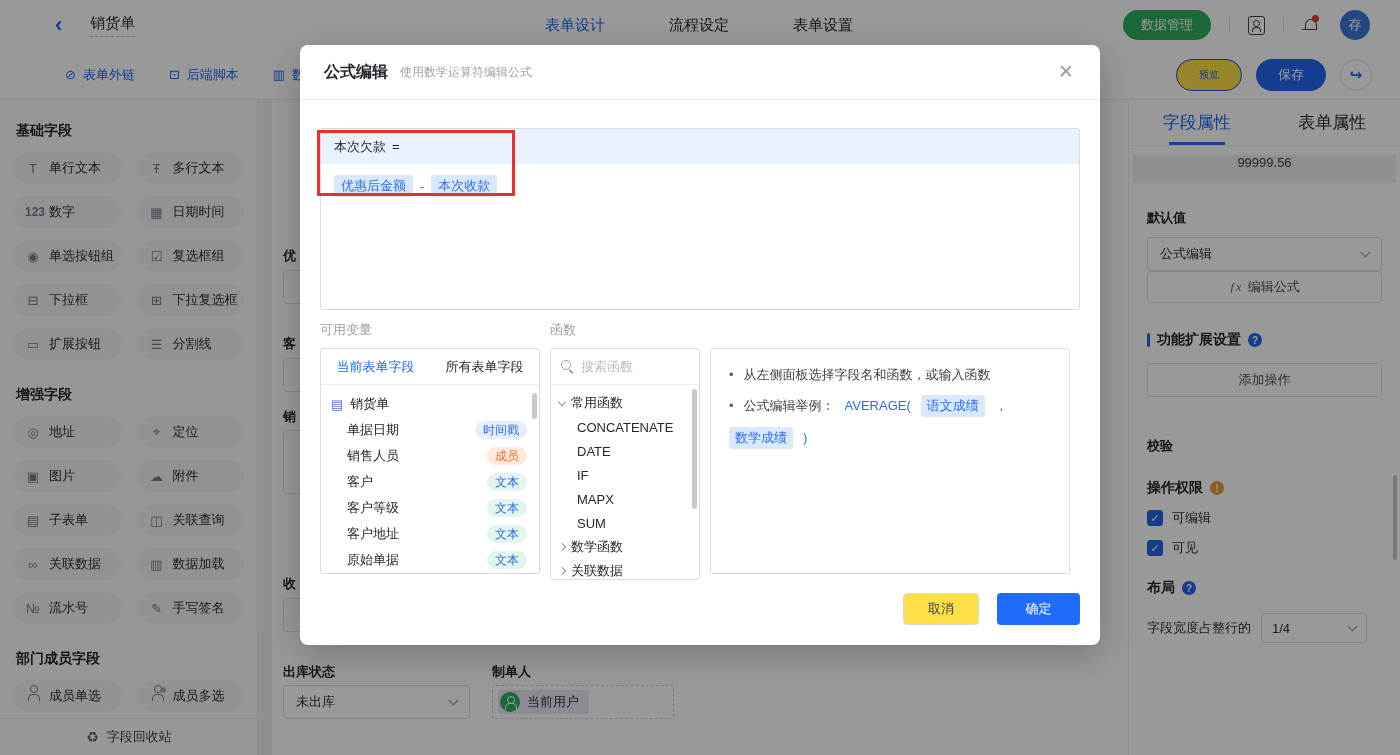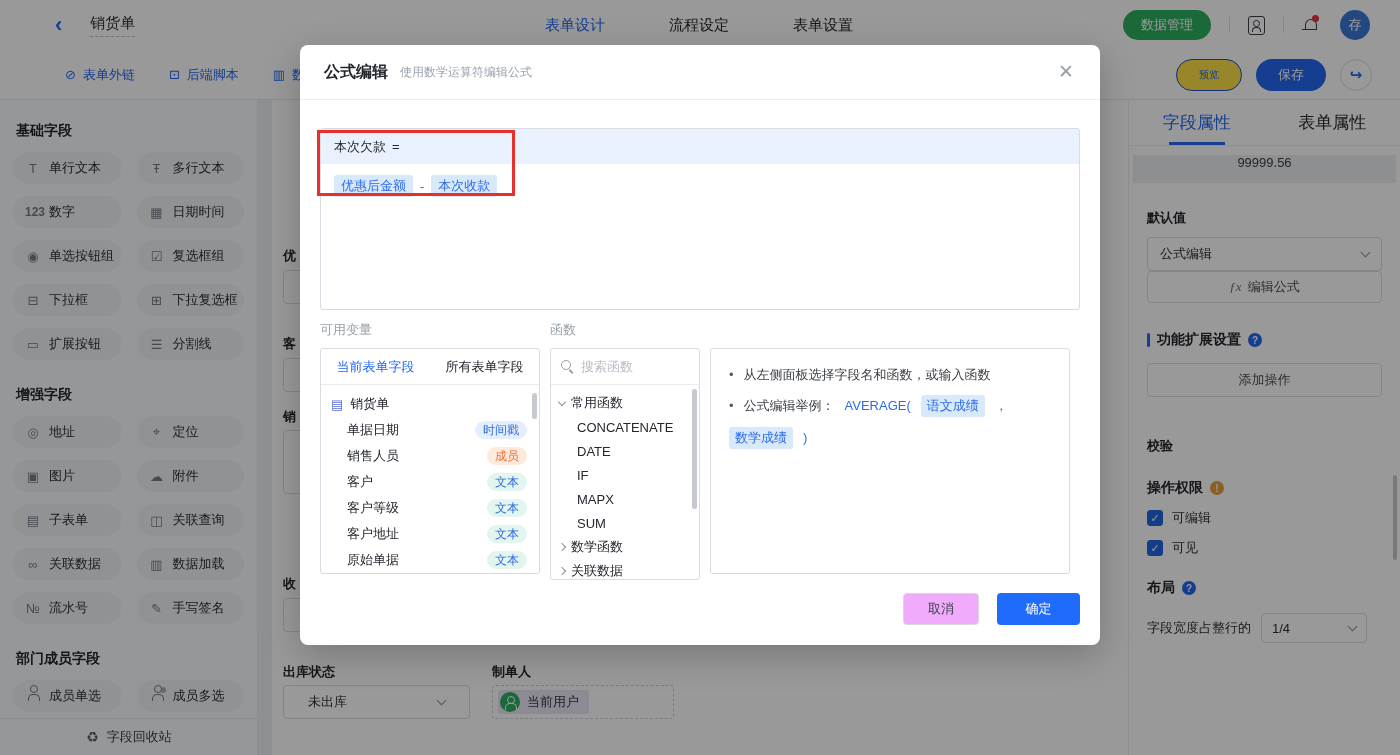--- a/index.html
+++ b/index.html
@@ -51,21 +51,21 @@
   .cut-pill { height:10px; border-radius:10px 10px 0 0; background:#f1f3f6; }
   .recycle-bar { position:absolute; left:0; bottom:0; width:258px; height:37px; background:#fbfcfd; border-top:1px solid #e8eaee; display:flex; align-items:center; justify-content:center; gap:8px; font-size:13px; color:#3c4046; cursor:pointer; }
   .recycle-icon { font-size:14px; color:#565c64; }
 
   
   .canvas { position:absolute; left:258px; top:100px; width:870px; height:655px; background:#eef0f3; }
   .form-card { position:absolute; left:14px; top:0; right:0; bottom:0; background:#fff; }
   .frag-label { position:absolute; font-size:13px; font-weight:bold; color:#23272d; }
   .frag-box { position:absolute; width:120px; height:34px; border:1px solid #dcdfe4; border-radius:4px; background:#fff; }
   .bot-label { position:absolute; font-size:13px; font-weight:bold; color:#23272d; }
-  .select-box { position:absolute; height:34px; border:1px solid #d9dce1; border-radius:4px; background:#fff; display:flex; align-items:center; justify-content:space-between; padding:0 24px; font-size:13px; color:#2b3036; cursor:pointer; }
+  .select-box { position:absolute; height:34px; border:1px solid #d9dce1; border-radius:4px; background:#fff; display:flex; align-items:center; justify-content:space-between; padding:0 12px; font-size:13px; color:#2b3036; cursor:pointer; }
   .chev { width:7px; height:7px; border-right:1.5px solid #8a929c; border-bottom:1.5px solid #8a929c; transform:rotate(45deg); margin-top:-3px; flex:none; }
   .dashed-box { position:absolute; height:34px; border:1px dashed #ccd0d8; border-radius:4px; background:#fff; display:flex; align-items:center; padding-left:5px; }
   .user-chip { display:flex; align-items:center; gap:7px; background:#eae7f6; border-radius:3px; padding:2px 10px 2px 2px; }
   .user-avatar { width:20px; height:20px; border-radius:50%; background:#2eaf5e; position:relative; flex:none; }
   .user-avatar::before { content:""; position:absolute; left:7px; top:4px; width:6px; height:6px; border:1.3px solid #fff; border-radius:50%; }
   .user-avatar::after { content:""; position:absolute; left:5px; top:11px; width:10px; height:6px; border:1.3px solid #fff; border-bottom:none; border-radius:5px 5px 0 0; }
   .user-chip-label { font-size:13px; color:#33383f; }
 
   
   .right-sidebar { position:absolute; right:0; top:100px; width:272px; height:655px; background:#fff; border-left:1px solid #eceef1; padding:0 18px; }
@@ -139,21 +139,21 @@
   .tchev.right { transform:rotate(-45deg); }
   .fn-item { height:24px; display:flex; align-items:center; padding-left:26px; font-size:13px; color:#23272d; cursor:pointer; }
   .fn-scroll { position:absolute; right:2px; top:40px; width:5px; height:120px; background:#c5c8cd; border-radius:3px; }
 
   .help-panel { left:410px; width:360px; height:226px; padding:16px 18px; }
   .help-row { display:flex; gap:10px; margin-bottom:10px; font-size:13px; color:#3c4046; line-height:20px; flex-wrap:wrap; align-items:center; }
   .bullet { color:#565c64; }
   .blue-text { color:#2e6be6; }
   .help-chip { background:#d8e9fc; color:#2e6be6; border-radius:3px; padding:1px 6px; }
 
-  .btn-cancel { position:absolute; left:603px; top:548px; width:76px; height:32px; border:1px solid #d9d9d9; border-radius:4px; background:#f0abfc; font-size:13px; color:#3c4046; display:flex; align-items:center; justify-content:center; cursor:pointer; }
+  .btn-cancel { position:absolute; left:603px; top:548px; width:76px; height:32px; border:1px solid #d9d9d9; border-radius:4px; background:#fde047; font-size:13px; color:#3c4046; display:flex; align-items:center; justify-content:center; cursor:pointer; }
   .btn-confirm { position:absolute; left:697px; top:548px; width:83px; height:32px; border-radius:4px; background:#1f6bfb; font-size:13px; color:#fff; display:flex; align-items:center; justify-content:center; cursor:pointer; }
 </style>
 </head>
 <body>
 
 <div class="screen" data-name="app-root">
 
   <header class="topbar" data-name="topbar">
     <span class="back" data-name="back-chevron-icon">‹</span>
     <span class="app-title" data-name="form-title">销货单</span>

